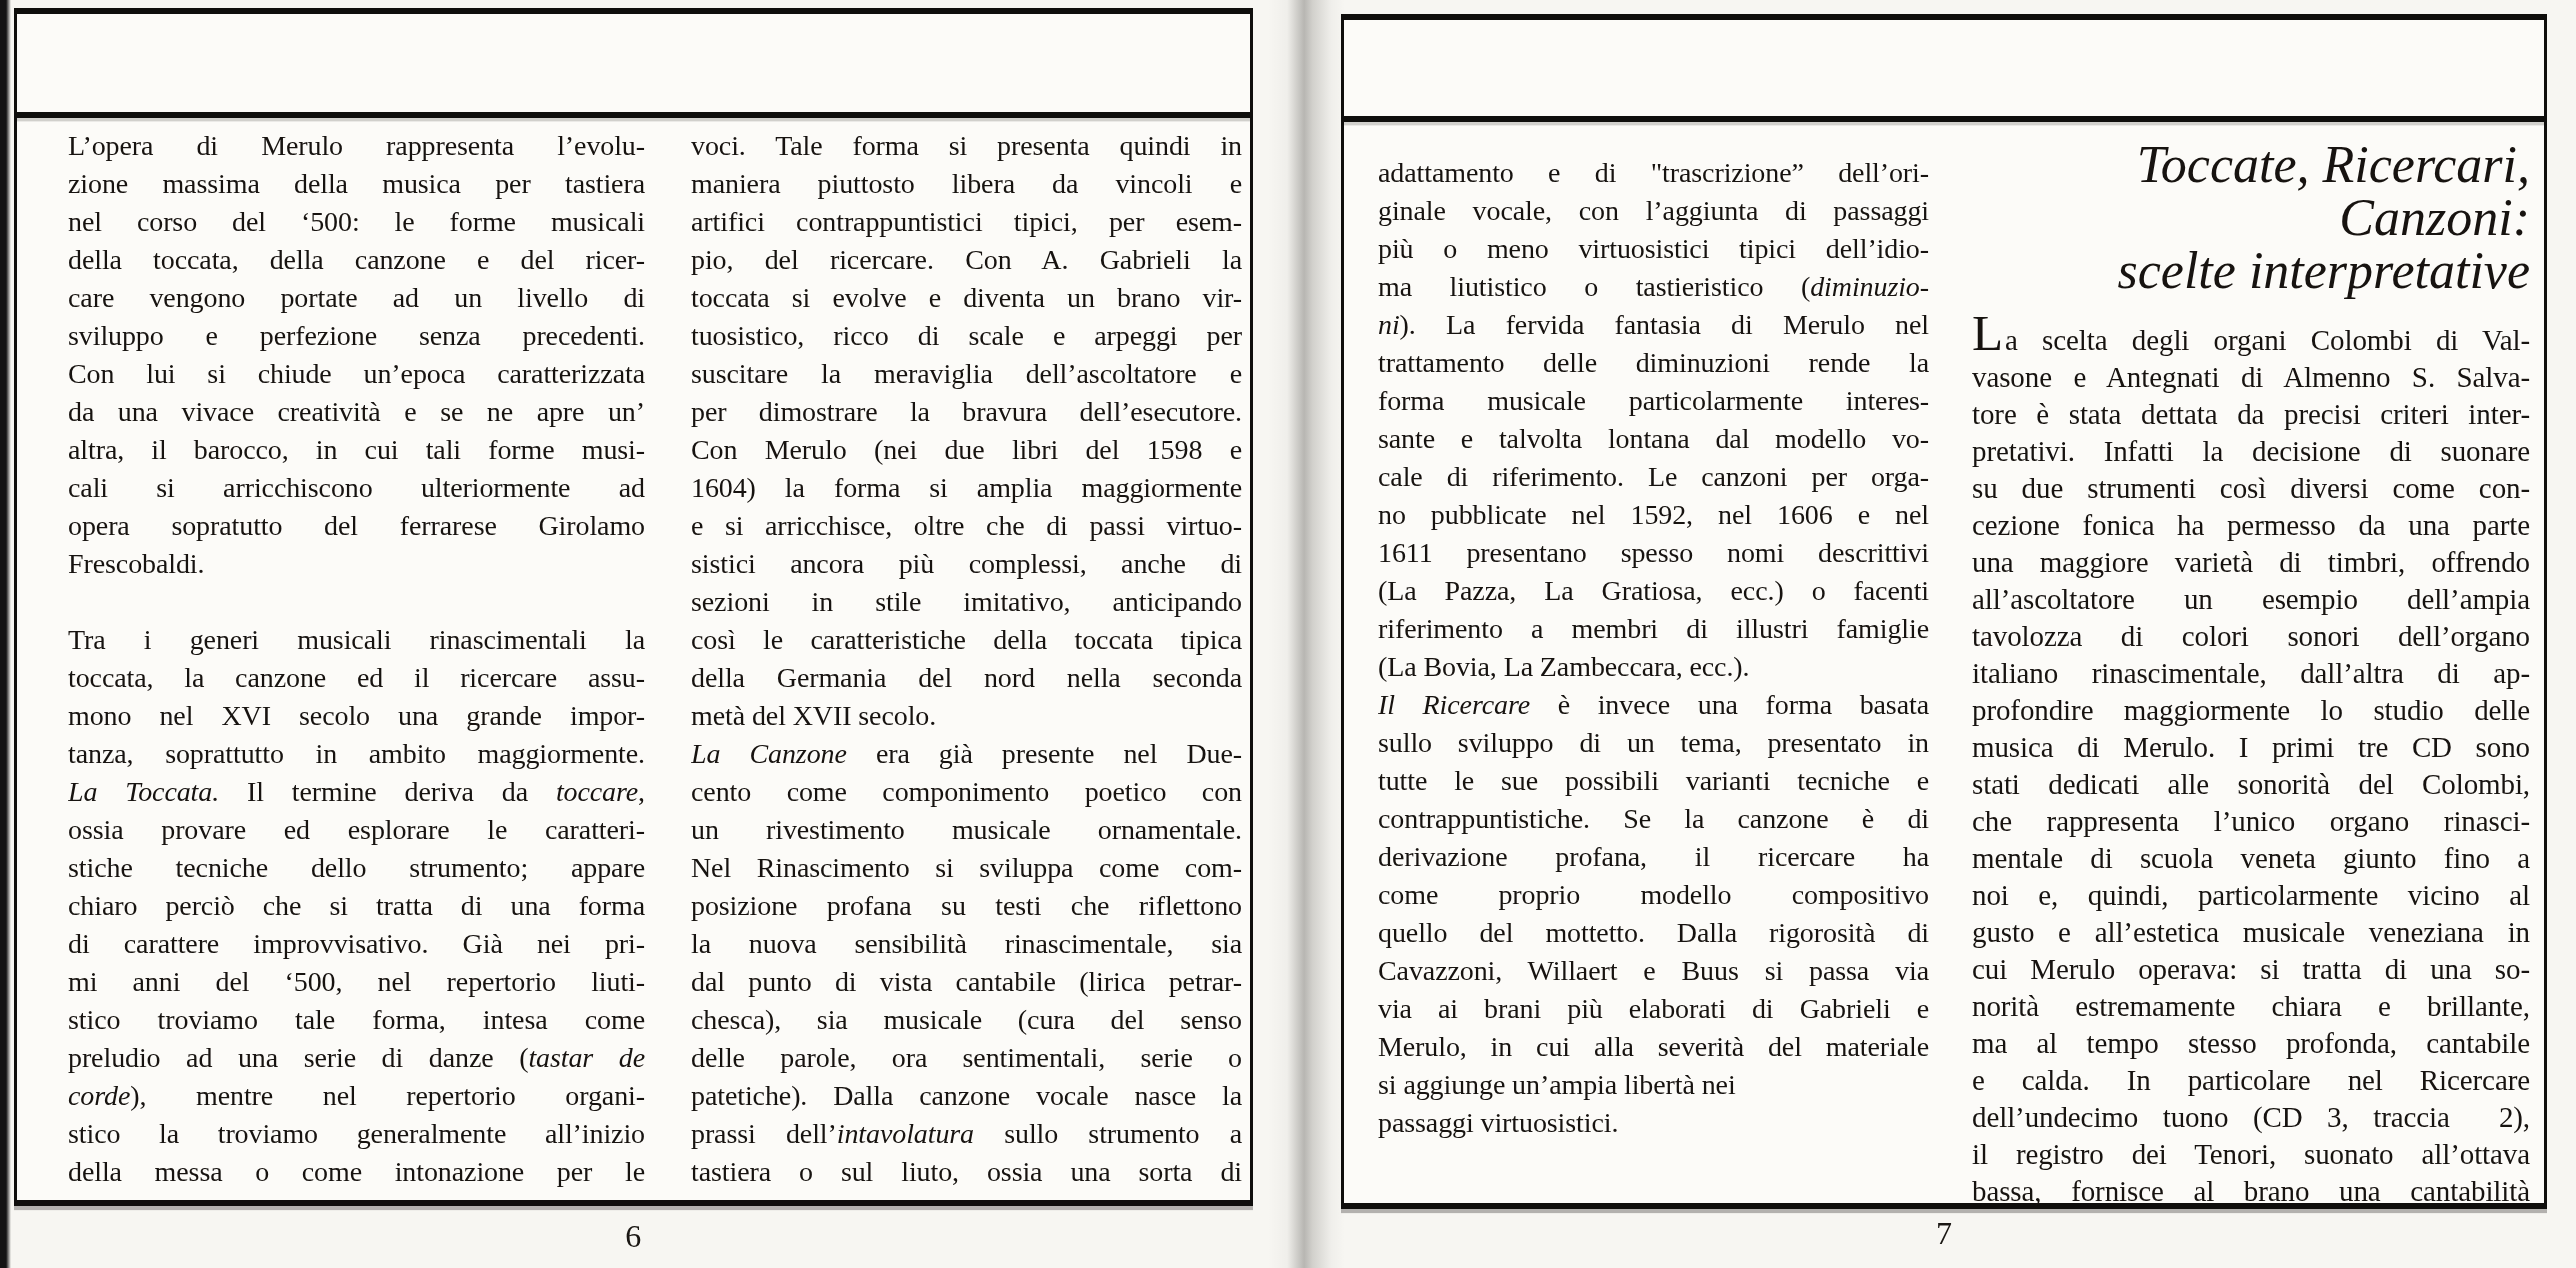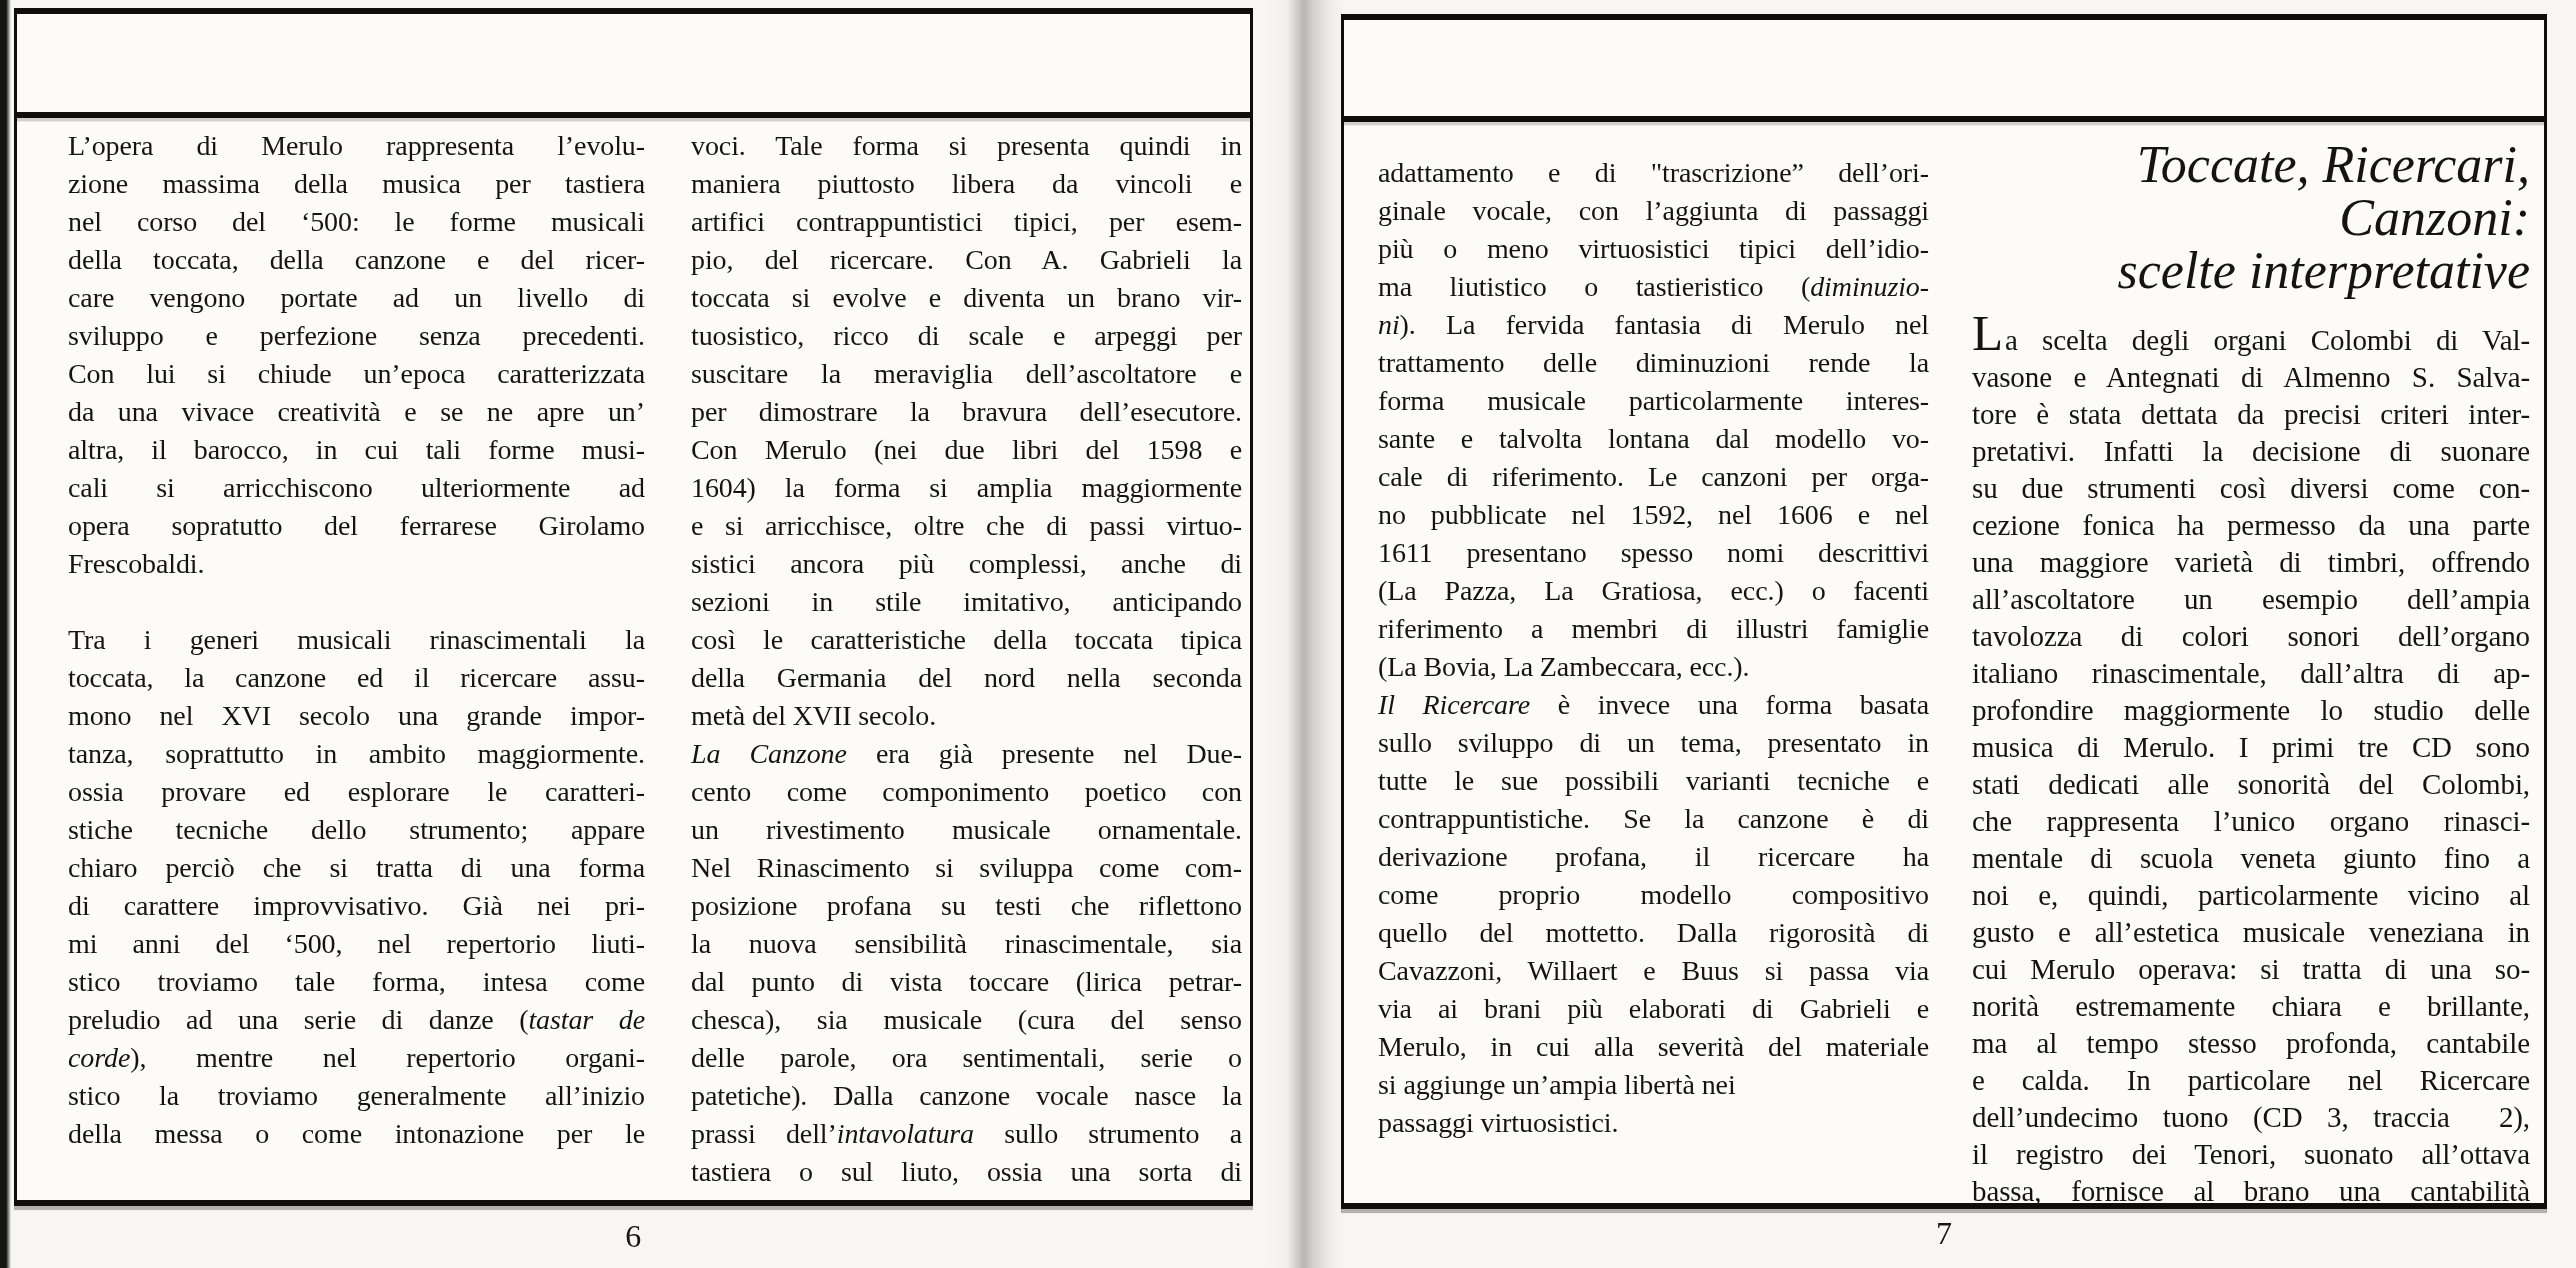--- a/index.html
+++ b/index.html
@@ -84,20 +84,21 @@
     <div class="line"><span>da una vivace creatività e se ne apre un’</span></div>
     <div class="line"><span>altra, il barocco, in cui tali forme musi-</span></div>
     <div class="line"><span>cali si arricchiscono ulteriormente ad</span></div>
     <div class="line"><span>opera sopratutto del ferrarese Girolamo</span></div>
     <div class="line rag"><span>Frescobaldi.</span></div>
     <div class="blank-line"></div>
     <div class="line"><span>Tra i generi musicali rinascimentali la</span></div>
     <div class="line"><span>toccata, la canzone ed il ricercare assu-</span></div>
     <div class="line"><span>mono nel XVI secolo una grande impor-</span></div>
     <div class="line"><span>tanza, soprattutto in ambito maggiormente.</span></div>
+    <div class="line"><i>La Toccata.</i><span> Il termine deriva da </span><i>toccare</i><span>,</span></div>
     <div class="line"><span>ossia provare ed esplorare le caratteri-</span></div>
     <div class="line"><span>stiche tecniche dello strumento; appare</span></div>
     <div class="line"><span>chiaro perciò che si tratta di una forma</span></div>
     <div class="line"><span>di carattere improvvisativo. Già nei pri-</span></div>
     <div class="line"><span>mi anni del ‘500, nel repertorio liuti-</span></div>
     <div class="line"><span>stico troviamo tale forma, intesa come</span></div>
     <div class="line"><span>preludio ad una serie di danze (</span><i>tastar de</i></div>
     <div class="line"><i>corde</i><span>), mentre nel repertorio organi-</span></div>
     <div class="line"><span>stico la troviamo generalmente all’inizio</span></div>
     <div class="line"><span>della messa o come intonazione per le</span></div>
@@ -119,21 +120,21 @@
     <div class="line"><span>sezioni in stile imitativo, anticipando</span></div>
     <div class="line"><span>così le caratteristiche della toccata tipica</span></div>
     <div class="line"><span>della Germania del nord nella seconda</span></div>
     <div class="line rag"><span>metà del XVII secolo.</span></div>
     <div class="line"><i>La Canzone</i><span> era già presente nel Due-</span></div>
     <div class="line"><span>cento come componimento poetico con</span></div>
     <div class="line"><span>un rivestimento musicale ornamentale.</span></div>
     <div class="line"><span>Nel Rinascimento si sviluppa come com-</span></div>
     <div class="line"><span>posizione profana su testi che riflettono</span></div>
     <div class="line"><span>la nuova sensibilità rinascimentale, sia</span></div>
-    <div class="line"><span>dal punto di vista toccare (lirica petrar-</span></div>
+    <div class="line"><span>dal punto di vista cantabile (lirica petrar-</span></div>
     <div class="line"><span>chesca), sia musicale (cura del senso</span></div>
     <div class="line"><span>delle parole, ora sentimentali, serie o</span></div>
     <div class="line"><span>patetiche). Dalla canzone vocale nasce la</span></div>
     <div class="line"><span>prassi dell’</span><i>intavolatura</i><span> sullo strumento a</span></div>
     <div class="line"><span>tastiera o sul liuto, ossia una sorta di</span></div>
   </div>
 
 <div id="col-r1" class="col">
     <div class="line"><span>adattamento e di "trascrizione” dell’ori-</span></div>
     <div class="line"><span>ginale vocale, con l’aggiunta di passaggi</span></div>

